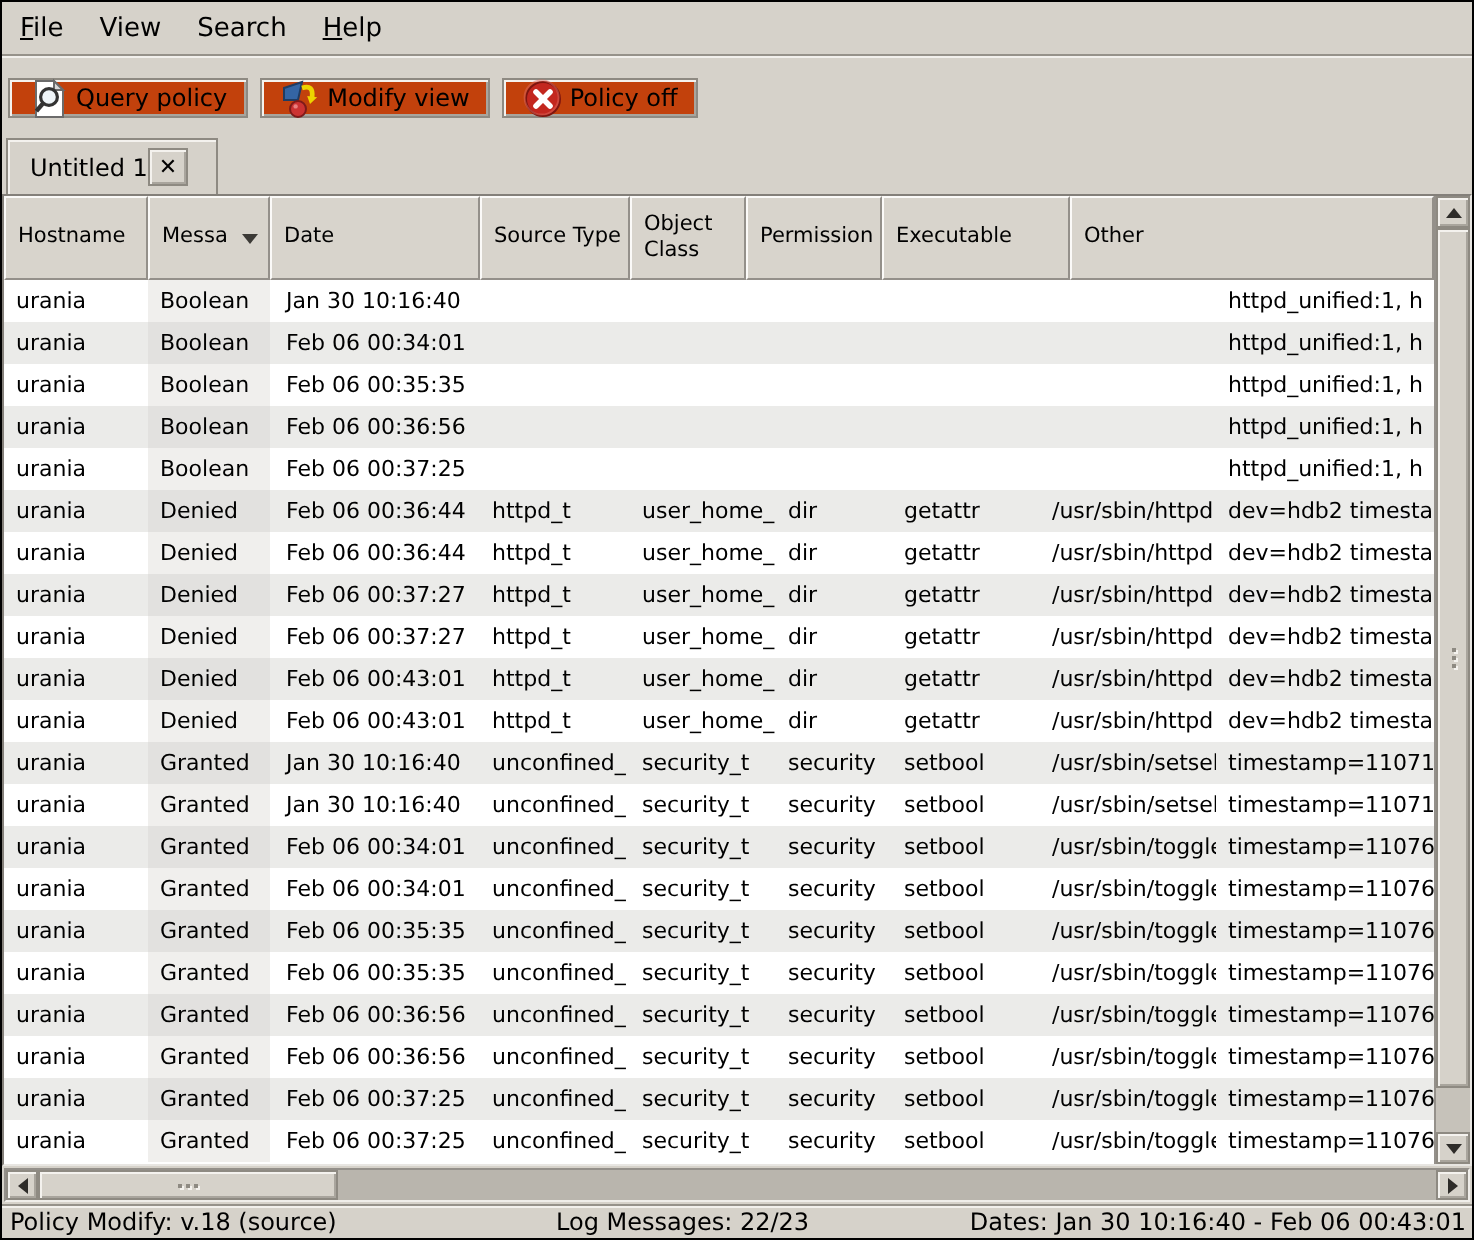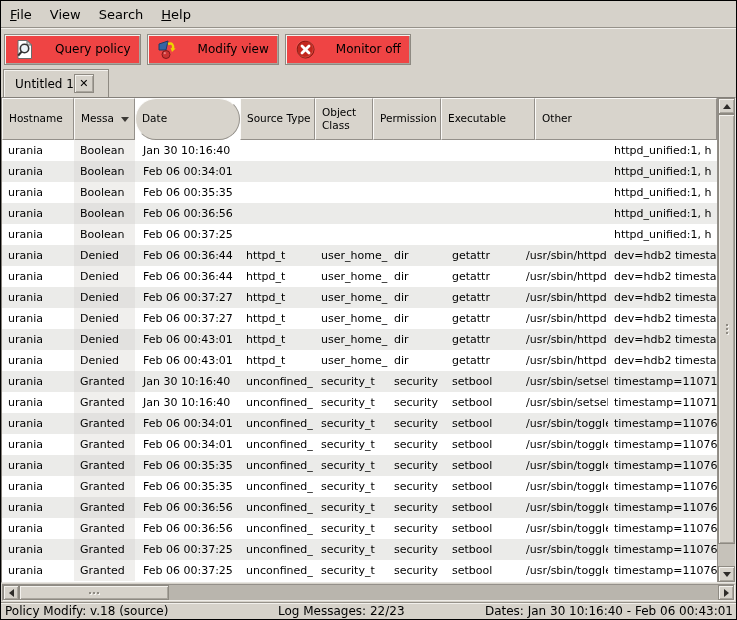--- a/index.html
+++ b/index.html
@@ -18,22 +18,22 @@
   .menu-item {
     font-size: 13px; color: #000; padding: 4px 9px; cursor: default;
   }
   .mn { text-decoration: underline; }
   
   .toolbar {
     position: absolute; top: 29px; left: 0; right: 0; height: 38px;
     display: flex; align-items: center; padding-left: 3px;
   }
   .tbtn {
-    display: inline-flex; align-items: center; gap: 20px; height: 31px;
-    padding: 0 9px; margin-right: 6px; background: #ef4444;
+    display: inline-flex; align-items: center; gap: 3px; height: 20px;
+    padding: 0 9px; margin-right: 6px; background: #c2410c;
     border: 1px solid #8e8a82; font-size: 12px; color: #000;
     box-shadow: inset 1px 1px 0 #f4f2ee, inset -1px -1px 0 #a9a59d;
     cursor: default;
   }
   .tbtn svg { display: block; }
   
   .tabstrip { position: absolute; top: 67px; left: 0; right: 0; height: 29px; }
   .tab {
     position: absolute; left: 2px; bottom: 0; height: 28px; min-width: 106px;
     display: inline-flex; align-items: center; gap: 0; padding: 0 7px 0 11px;
@@ -65,21 +65,21 @@
     border-left: 4px solid transparent; border-right: 4px solid transparent;
     border-top: 5px solid #3c3a36;
   }
   .tbody { margin-right: 18px; }
   .trow { display: flex; height: 21px; font-size: 11px; line-height: 21px; color: #000; }
   .trow:nth-child(odd) { background: #fff; }
   .trow:nth-child(even) { background: #ebebe9; }
   .td { padding: 0 2px 0 6px; overflow: hidden; white-space: nowrap; flex: none; }
   .trow:nth-child(odd) .td.sorted { background: #f0efed; }
   .trow:nth-child(even) .td.sorted { background: #e2e1df; }
-  .c0 { width: 72px; } .c1 { width: 61px; } .c2 { width: 105px; border-radius: 21px; }
+  .c0 { width: 72px; } .c1 { width: 61px; } .c2 { width: 105px; }
   .c3 { width: 75px; align-items: center; } .c4 { width: 73px; } .c5 { width: 58px; }
   .c6 { width: 68px; } .c7 { width: 94px; } .c8 { width: 104px; flex: 1 1 auto !important; }
   .td.c2 { padding-left: 8px; } .td.c7 { padding-left: 12px; }
   
   .vscroll {
     position: absolute; top: 0; right: 0; bottom: 0; width: 18px;
     background: #c6c2ba; border-left: 1px solid #94908a;
   }
   .sbtn {
     position: absolute; background: #d6d2ca; border: 1px solid #8e8a82;
@@ -161,21 +161,21 @@
     </div>
     <div class="tbtn">
       <span>
         <svg width="21" height="21" viewBox="0 0 21 21">
           <circle cx="10.5" cy="10.5" r="8.5" fill="#c3271f" stroke="#7e150f"></circle>
           <circle cx="10.5" cy="10.5" r="8.5" fill="none" stroke="#e06a5d" stroke-width="1" opacity="0.5" transform="translate(-0.7,-0.7)"></circle>
           <line x1="7" y1="7" x2="14" y2="14" stroke="#ffffff" stroke-width="2.8" stroke-linecap="round"></line>
           <line x1="14" y1="7" x2="7" y2="14" stroke="#ffffff" stroke-width="2.8" stroke-linecap="round"></line>
         </svg>
       </span>
-      <span>Monitor off</span>
+      <span>Policy off</span>
     </div>
   </div>
 
   <div class="tabstrip">
     <div class="tab">
       <span>Untitled 1</span>
       <span class="tab-close">
           <span>✕</span>
         </span>
     </div>

